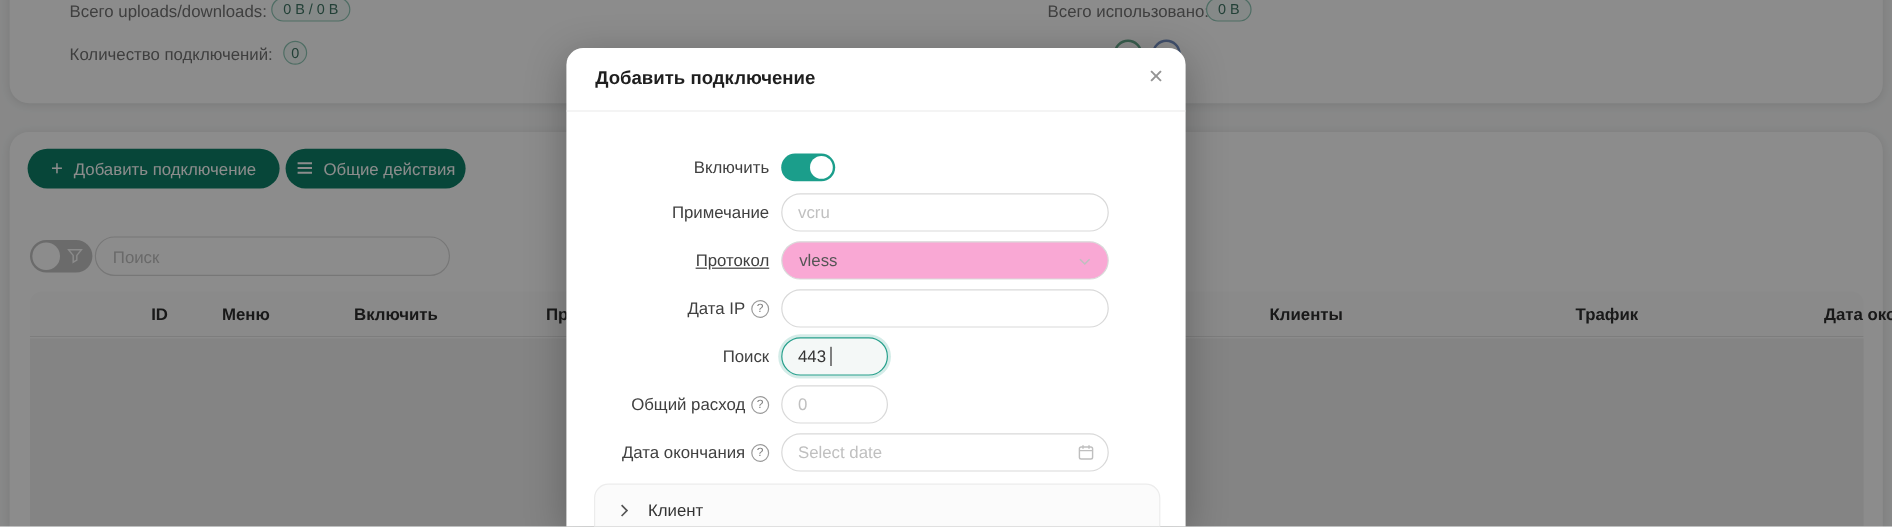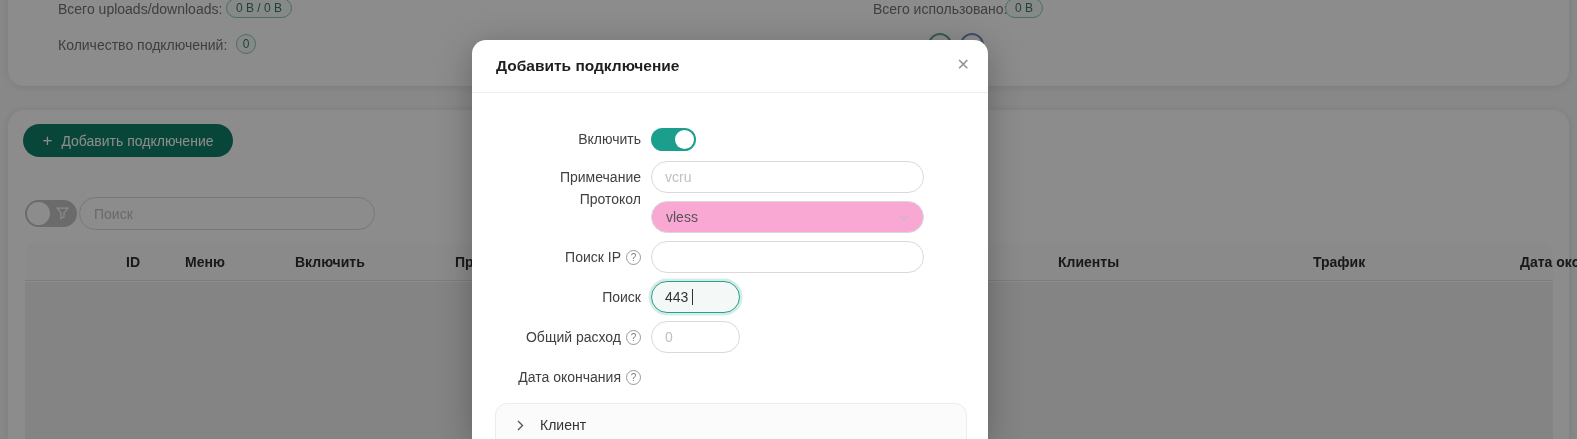--- a/index.html
+++ b/index.html
@@ -53,21 +53,21 @@
   #overlay { position:absolute; inset:0; background:rgba(0,0,0,0.45); z-index:10; }
 
   #modal { position:absolute; left:472px; top:40px; width:516px; height:399px; background:#fff;
     border-radius:14px 14px 0 0; box-shadow:0 8px 34px rgba(0,0,0,0.28); z-index:20; overflow:hidden; }
   #modal-title { position:absolute; left:24px; top:17px; font-size:15.5px; font-weight:700; color:#1f1f1f; }
   #modal-close { position:absolute; right:18px; top:14px; font-size:16px; color:#949494; cursor:pointer; line-height:1.4; }
   #modal-divider { position:absolute; left:0; top:52px; width:100%; height:1px; background:#ededed; }
 
   .frow-label { position:absolute; left:0; width:169px; height:32px; line-height:32px; text-align:right;
     font-size:14px; color:#404040; display:flex; justify-content:flex-end; align-items:center; gap:5px; white-space:nowrap; }
-  #lb-enable { top:83px; } #lb-remark { top:121px; } #lb-protocol { top:143px; } #lb-portip { top:201px; }
+  #lb-enable { top:83px; } #lb-remark { top:121px; } #lb-protocol { top:161px;text-decoration:underline; } #lb-portip { top:201px; }
   #lb-port { top:241px; } #lb-flow { top:281px; } #lb-expiry { top:321px; }
   .qicon { width:15px; height:15px; border:1px solid #9a9a9a; border-radius:50%; color:#7d7d7d;
     font-size:10px; line-height:13px; text-align:center; display:inline-block; }
 
   .finput { position:absolute; left:179px; height:32px; border:1px solid #d9d9d9; border-radius:16px;
     padding:0 13px; font-size:14px; color:#444; background:#fff; outline:none; font-family:inherit; }
   .finput::placeholder { color:#c0c0c0; }
   .wide { width:273px; } .narrow { width:89px; }
   #in-remark { top:121px; } #in-portip { top:201px; }
 
@@ -112,20 +112,26 @@
   <span class="stat-label" id="lbl-used">Всего использовано:</span>
   <span class="pill-badge" id="bdg-used">0 B</span>
   <span class="stat-label" id="lbl-conn">Количество подключений:</span>
   <span class="circle-badge" id="bdg-conn">0</span>
   <span class="mini-circle" id="circ-green"></span>
   <span class="mini-circle" id="circ-blue"></span>
 
   <button class="btn" id="btn-add">
     <span class="plus">+</span>
     <span>Добавить подключение</span>
+  </button>
+  <button class="btn" id="btn-actions">
+    <span><svg width="14" height="12" viewBox="0 0 14 12">
+          <path d="M1 2h12M1 6h12M1 10h12" stroke="#fff" stroke-width="1.6" fill="none"></path>
+        </svg></span>
+    <span>Общие действия</span>
   </button>
 
   <div id="filter-toggle">
     <span class="knob"></span>
     <span><svg width="13" height="13" viewBox="0 0 12 12">
           <path d="M1 1h10L7.4 5.4V9l-2.8 1.6V5.4L1 1z" fill="none" stroke="#fdfdfd" stroke-width="1.1"></path>
         </svg></span>
   </div>
   <input id="search-input" placeholder="Поиск" style="">
 
@@ -162,21 +168,21 @@
       <span>Протокол</span>
     </span>
     <div id="sel-protocol">
       <span class="sel-value">vless</span>
       <span><svg width="10" height="6" viewBox="0 0 10 6">
             <path d="M1 1l4 4 4-4" stroke="#bfbfbf" stroke-width="1.3" fill="none"></path>
           </svg></span>
     </div>
 
     <span class="frow-label" id="lb-portip">
-      <span>Поиск IP</span>
+      <span>Дата IP</span>
       <span class="qicon">?</span>
     </span>
     <input class="finput wide" id="in-portip" style="">
 
     <span class="frow-label" id="lb-port">
       <span>Поиск</span>
     </span>
     <div id="port-wrap">
       <input id="in-port" value="443" style="">
       <span id="port-caret"></span>
@@ -185,20 +191,27 @@
     <span class="frow-label" id="lb-flow">
       <span>Общий расход</span>
       <span class="qicon">?</span>
     </span>
     <input class="finput narrow" id="in-flow" placeholder="0" style="">
 
     <span class="frow-label" id="lb-expiry">
       <span>Дата окончания</span>
       <span class="qicon">?</span>
     </span>
+    <div id="expiry-wrap">
+      <input id="in-expiry" placeholder="Select date" style="">
+      <span><svg width="14" height="14" viewBox="0 0 14 14">
+            <rect x="1.5" y="2.5" width="11" height="10" rx="1.5" fill="none" stroke="#bfbfbf" stroke-width="1.2"></rect>
+            <path d="M1.5 5.5h11M4.5 1v3M9.5 1v3" stroke="#bfbfbf" stroke-width="1.2" fill="none"></path>
+          </svg></span>
+    </div>
 
     <div id="collapse-client">
       <span><svg width="7" height="11" viewBox="0 0 7 11">
             <path d="M1 1l4.5 4.5L1 10" stroke="#555" stroke-width="1.4" fill="none"></path>
           </svg></span>
       <span id="collapse-label">Клиент</span>
     </div>
   </div>
 
 </div>

